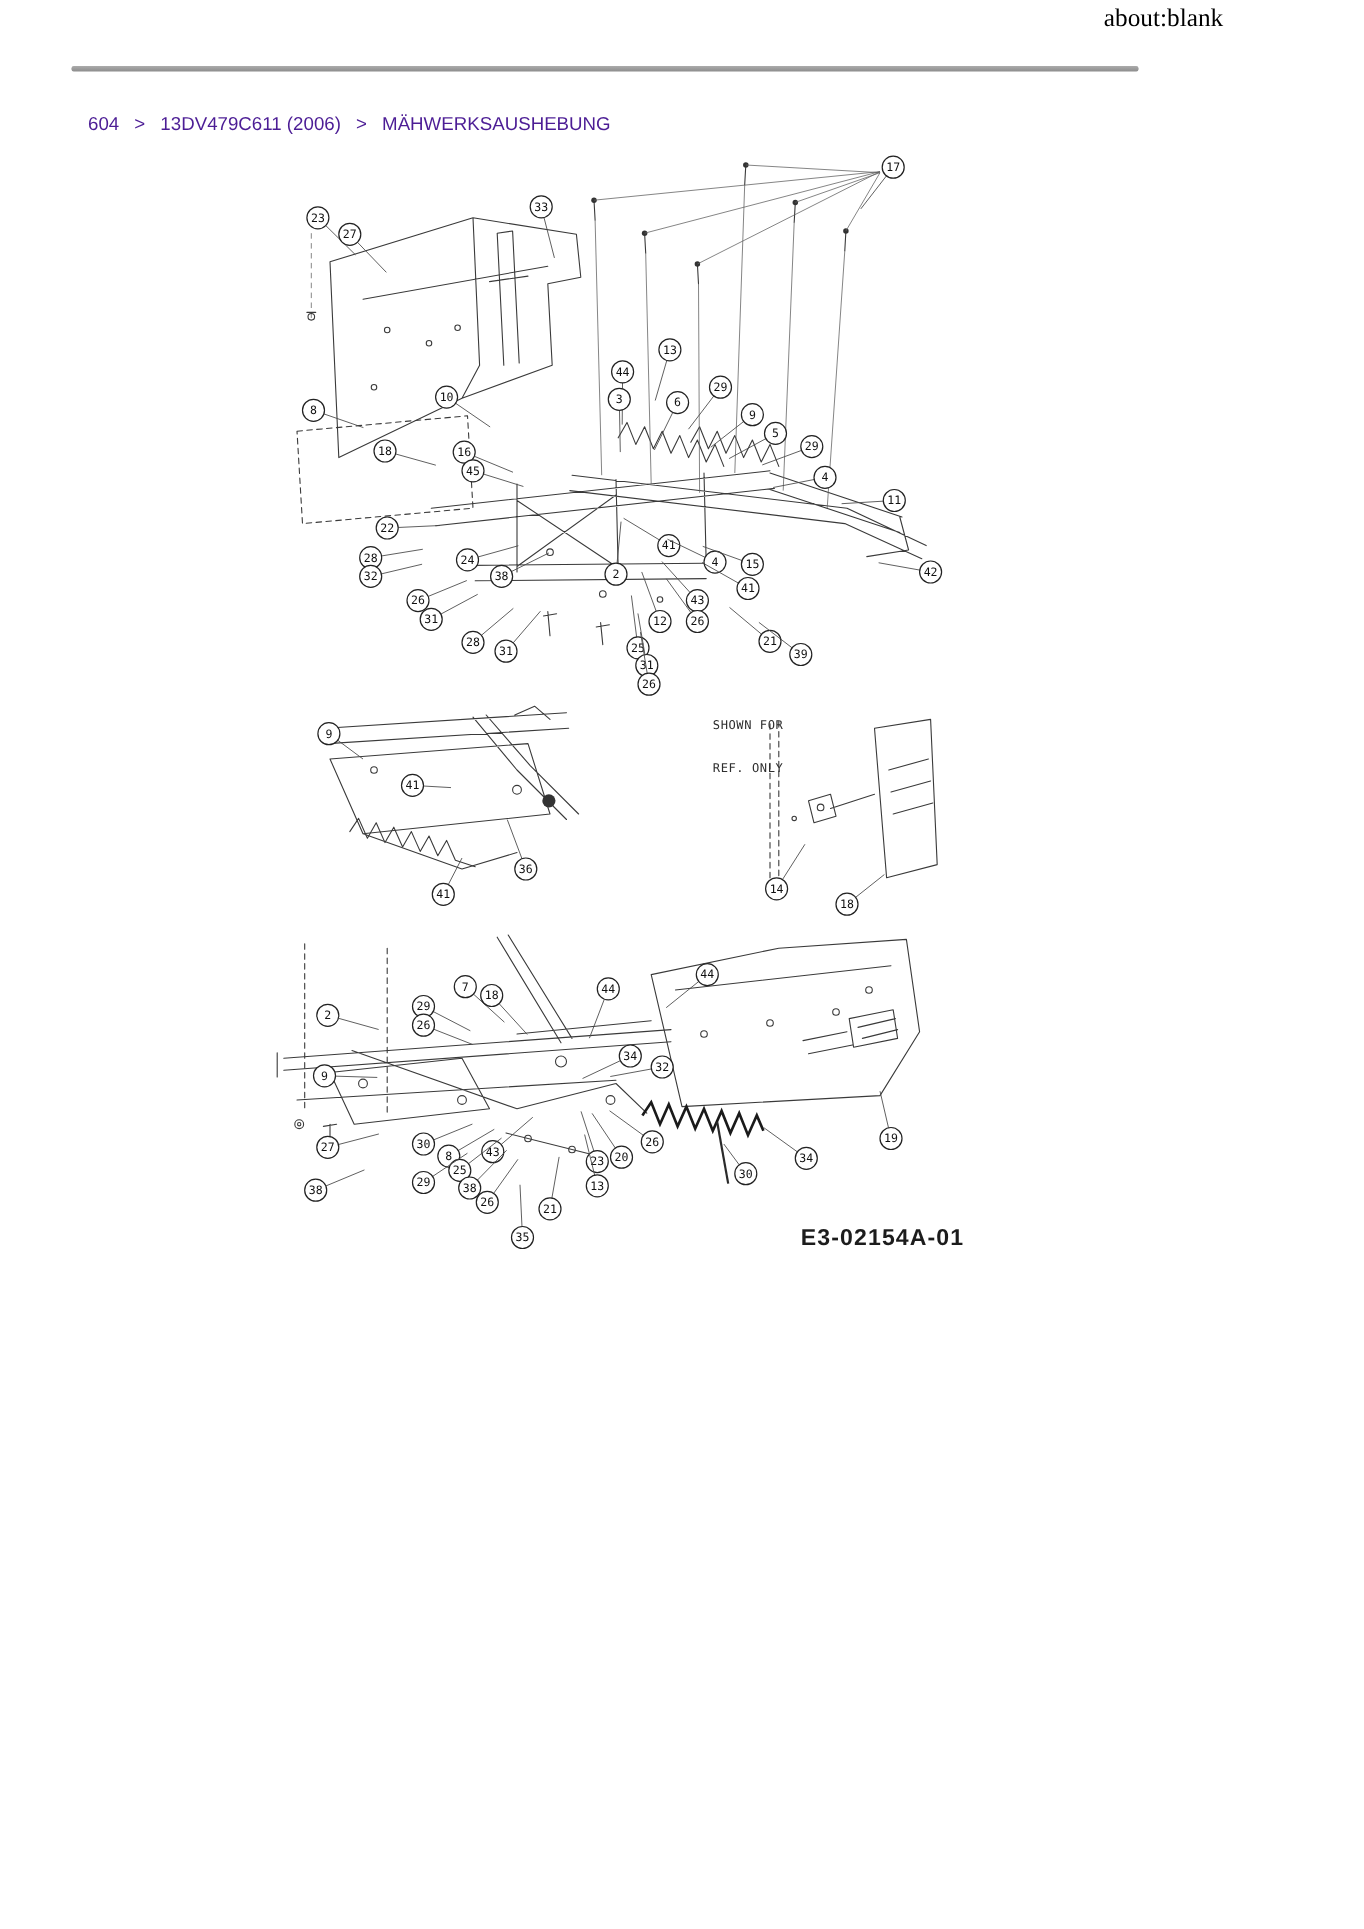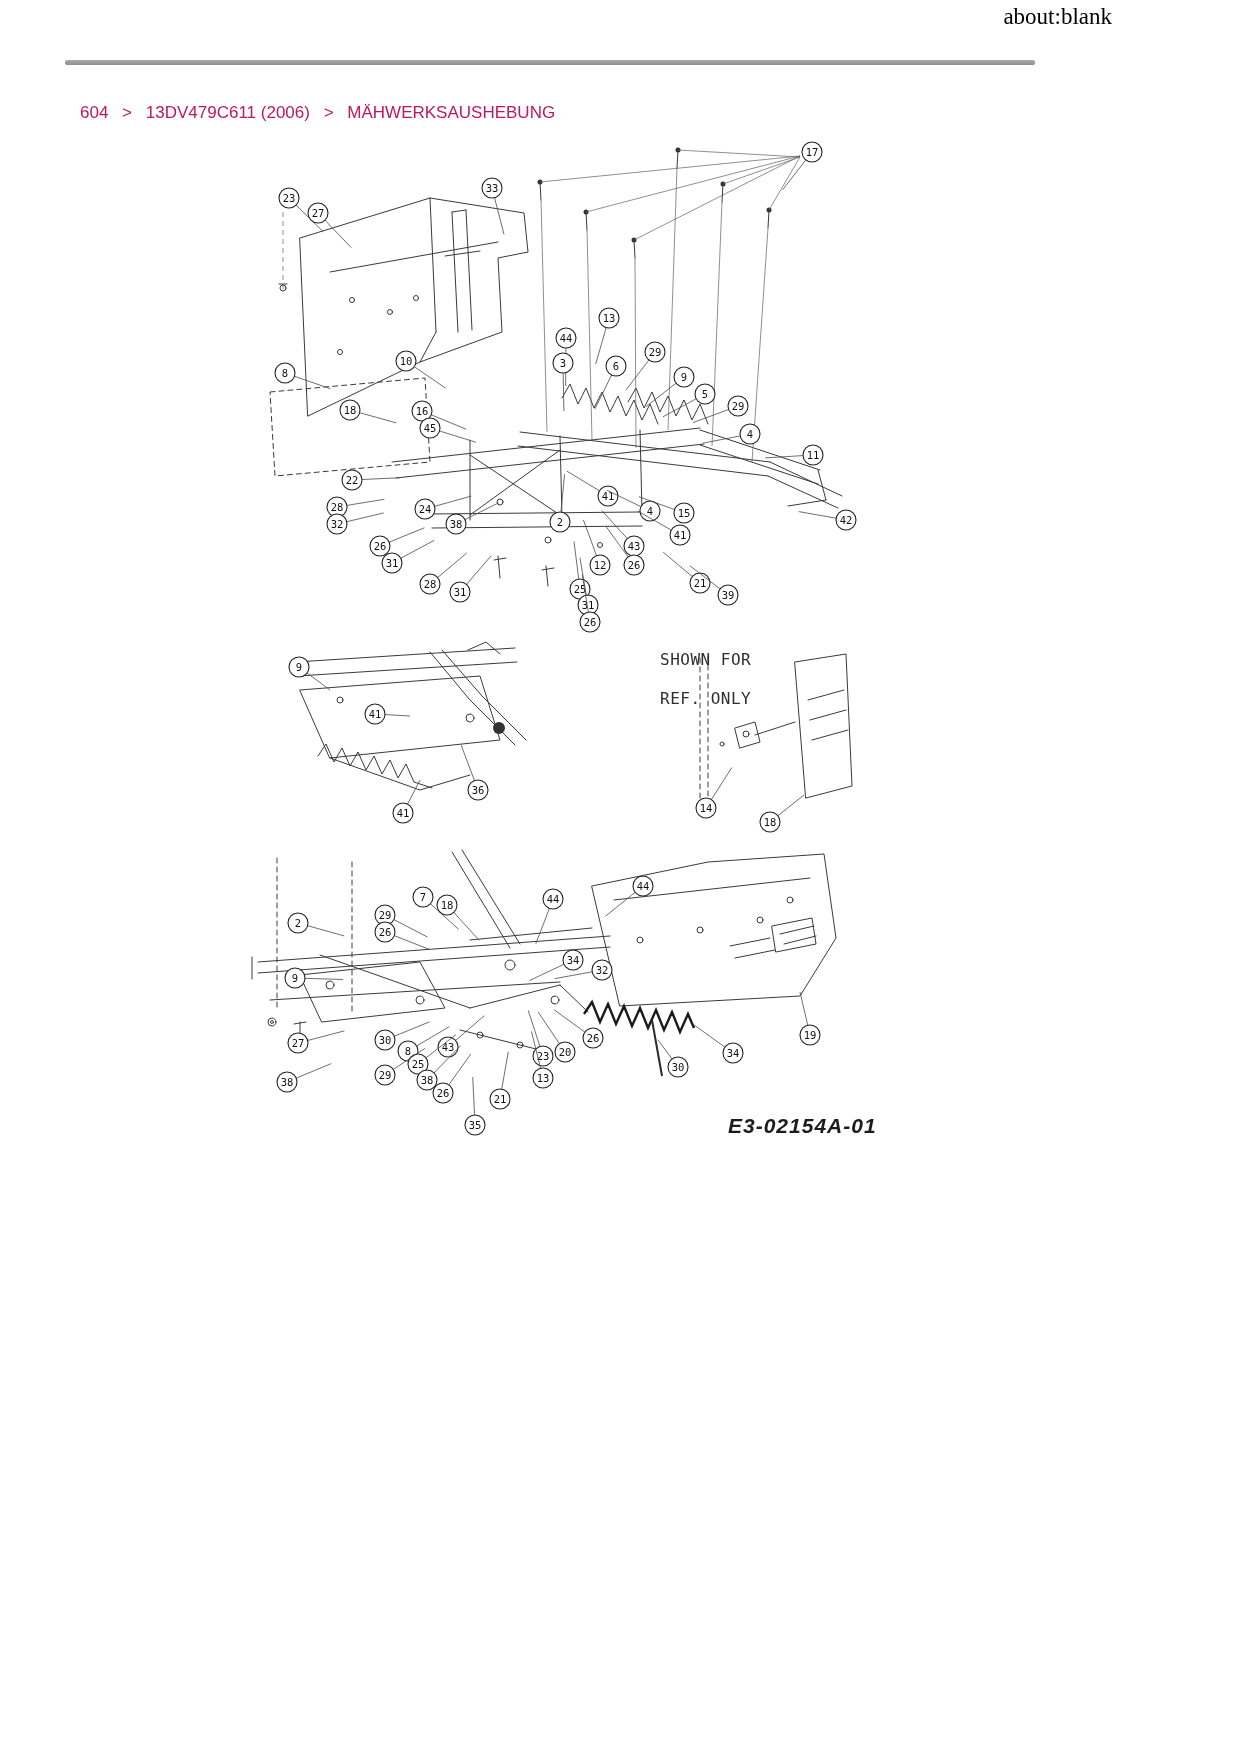--- a/index.html
+++ b/index.html
@@ -12,40 +12,39 @@
     position:absolute; top:4px; right:128px;
     font-family:"Liberation Serif", serif; font-size:23px; color:#000;
   }
   .divider {
     position:absolute; left:65px; top:60px; width:970px; height:5px;
     background:linear-gradient(to bottom,#ababab,#8d8d8d);
     border-radius:2px;
   }
   .breadcrumb {
     position:absolute; left:80px; top:103px;
-    font-size:17px; color:#be185d; white-space:nowrap;
+    font-size:17px; color:#4c1d95; white-space:nowrap;
   }
   .breadcrumb .sep { margin:0 9px; }
   #diagram { position:absolute; left:0; top:0; }
   .art   { stroke:#3a3a3a; stroke-width:1; fill:none; stroke-linejoin:round; stroke-linecap:round; }
   .thin  { stroke:#606060; stroke-width:0.7; fill:none; }
   .art-dash { stroke-dasharray:5 4; }
   .solid { fill:#333; stroke:none; }
   .rod   { stroke:#2a2a2a; stroke-width:2; fill:none; }
   .spring-heavy { stroke:#1a1a1a; stroke-width:2.4; fill:none; }
   .note {
     position:absolute; left:648px; top:627px;
-    font-family:"DejaVu Sans Mono", monospace; font-size:16px; line-height:13px;
-    letter-spacing:0.5px; color:#2e2e2e; white-space:pre;margin-left:12px;
+    font-family:"DejaVu Sans Mono", monospace; font-size:11px; line-height:13px;
+    letter-spacing:0.5px; color:#2e2e2e; white-space:pre;
   }
   .code {
     position:absolute; left:728px; top:1114px;
     font-size:21px; font-weight:bold; letter-spacing:1px; color:#1c1c1c;
     font-family:"Liberation Sans", sans-serif;
-    font-style:italic;
   }
 </style>
 </head>
 <body>
 
 <div class="header-right">about:blank</div>
 
 <div class="divider"></div>
 
 <div class="breadcrumb">

